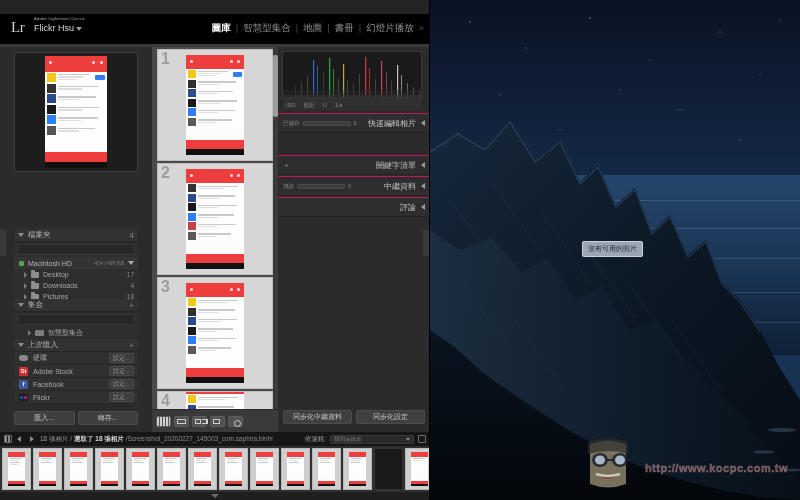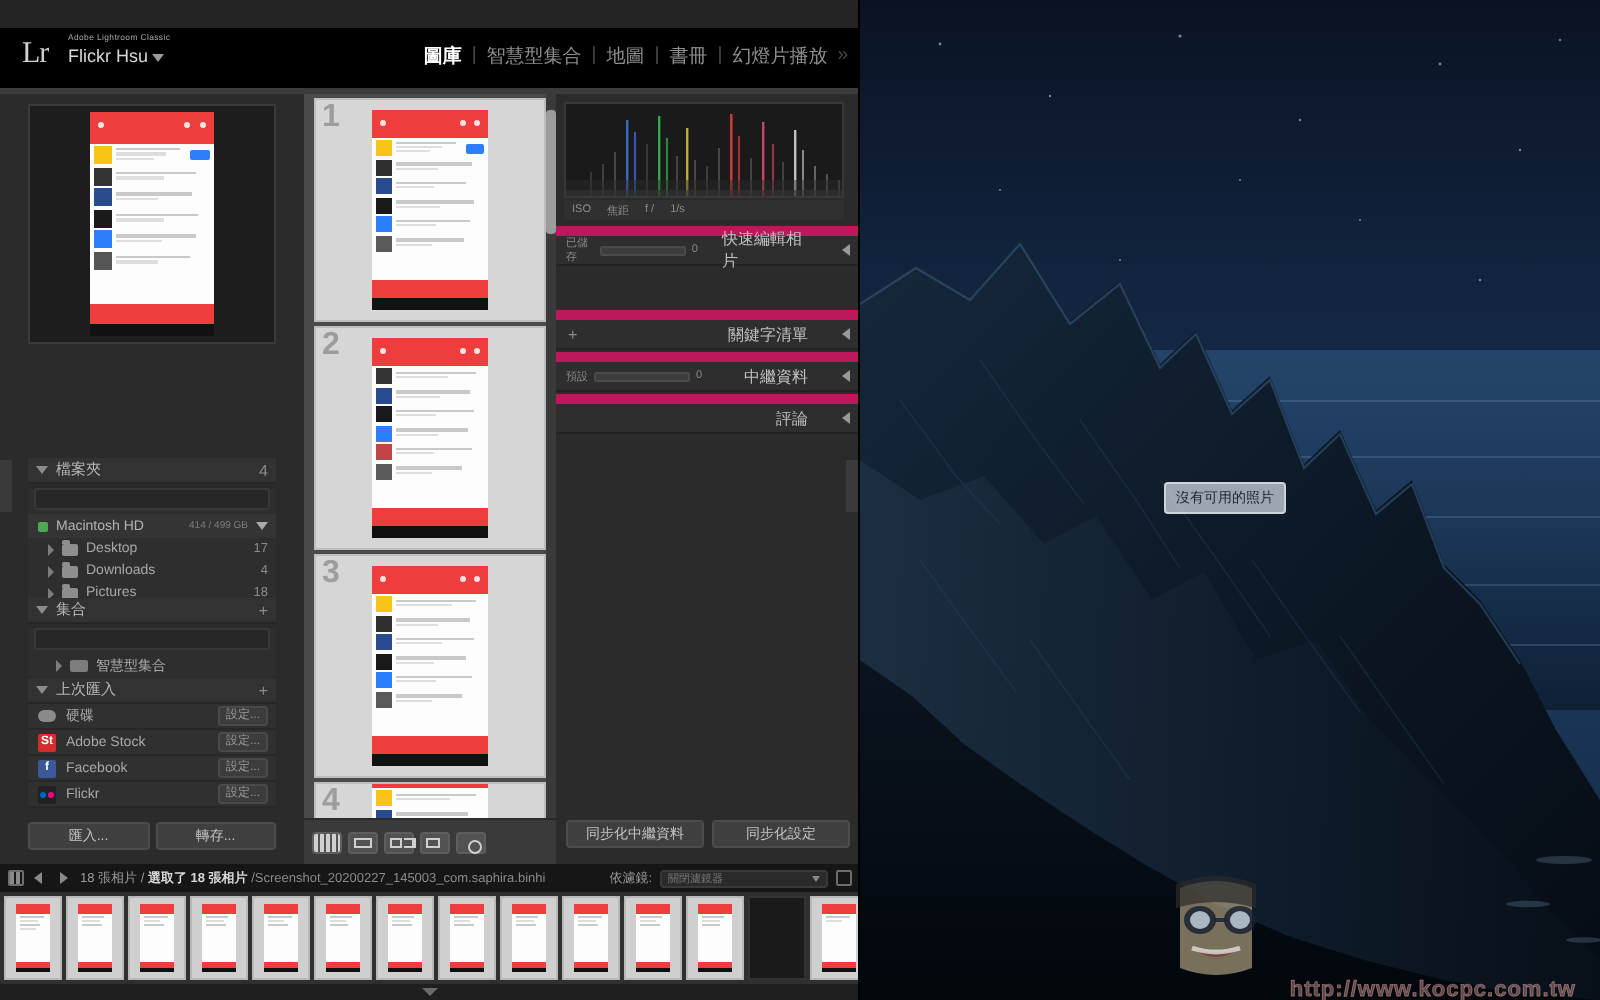--- a/index.html
+++ b/index.html
@@ -263,23 +263,23 @@
   #histogram svg { display: block; }
   #histo-meta {
     position: absolute; left: 4px; top: 53px;
     width: 140px; height: 10px;
     background: #303030;
     display: flex; align-items: center; gap: 8px;
     padding: 0 4px; font-size: 5.5px; color: #8d8d8d;
   }
   .r-sec {
     position: absolute; left: 0; width: 152px; height: 20px;
-    border-top: 5px solid #be185d; border-bottom: 1px solid #232323;
+    border-top: 1px solid #be185d; border-bottom: 1px solid #232323;
     background: #2e2e2e;
-    display: flex; align-items: center; gap: 12px;
+    display: flex; align-items: center;
   }
   .r-sec .label {
     margin-left: auto; margin-right: 5px;
     font-size: 8px; color: #c0c0c0;
   }
   .r-sec .tri-l {
     margin-right: 5px; width: 0; height: 0;
     border-top: 3.5px solid transparent;
     border-bottom: 3.5px solid transparent;
     border-right: 4px solid #9a9a9a;
@@ -402,21 +402,20 @@
     -webkit-text-stroke: 1.2px rgba(190,205,225,0.45);
     letter-spacing: 2px;
     font-family: "Liberation Sans", sans-serif;
   }
   #wm-url {
     position: absolute; right: 6px; top: 36px;
     font-size: 11px; font-weight: bold;
     color: rgba(170,120,120,0.55);
     -webkit-text-stroke: 0.4px rgba(225,170,170,0.55);
     letter-spacing: 0.5px;
-    margin-top: 27px;
   }
   #wm-face {
     position: absolute; left: 0; bottom: 2px;
     width: 48px; height: 52px;
   }
 </style>
 </head>
 <body>
 
 <div id="app">

